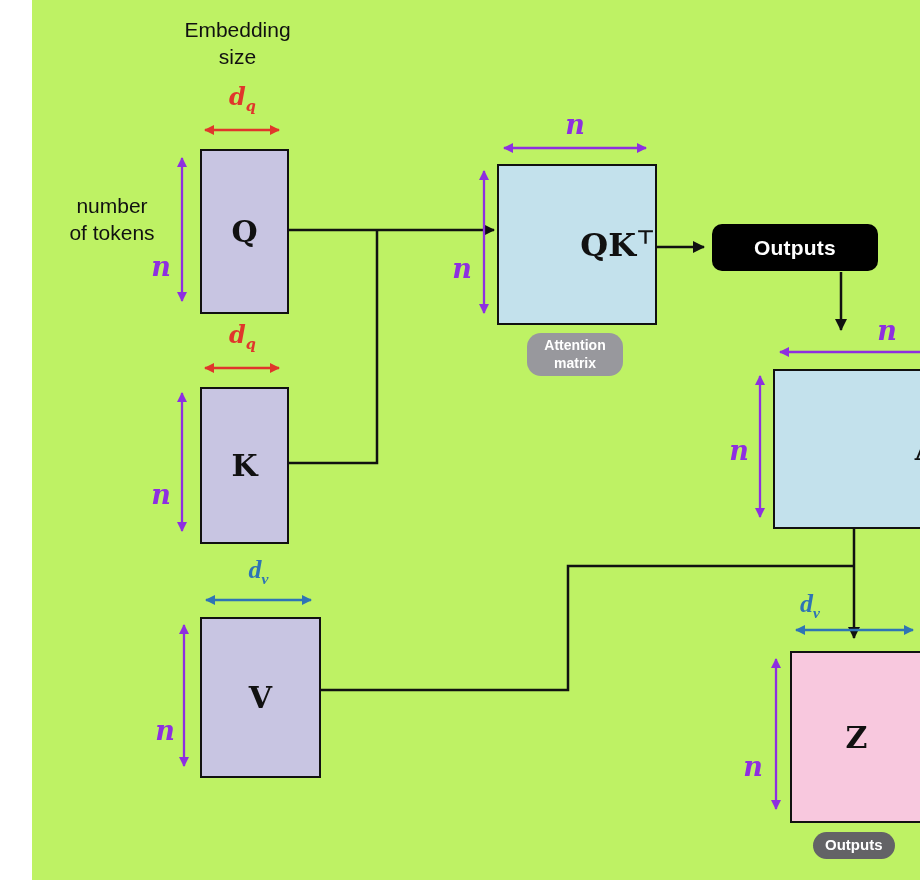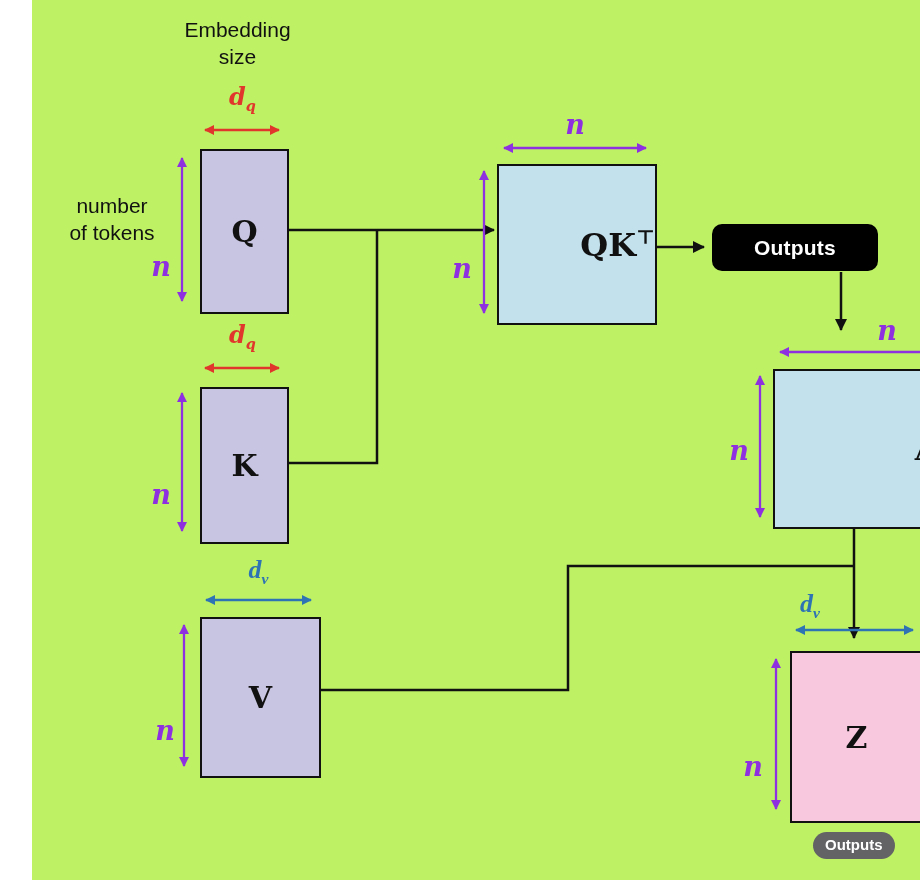--- a/index.html
+++ b/index.html
@@ -108,15 +108,17 @@
   </div>
   <div class="matrix m-blue" style="left:741px;top:369px;width:163px;height:156px;">
     <span>A</span>
   </div>
   <div class="matrix m-pink" style="left:758px;top:651px;width:129px;height:168px;">
     <span>Z</span>
   </div>
 
   <div class="pill" style="left:680px;top:224px;width:166px;height:47px;">Outputs</div>
 
+  <div class="badge badge-att" style="left:495px;top:333px;width:72px;">Attention
+matrix</div>
   <div class="badge badge-out" style="left:781px;top:832px;">Outputs</div>
 
 </div>
 
 </body></html>

